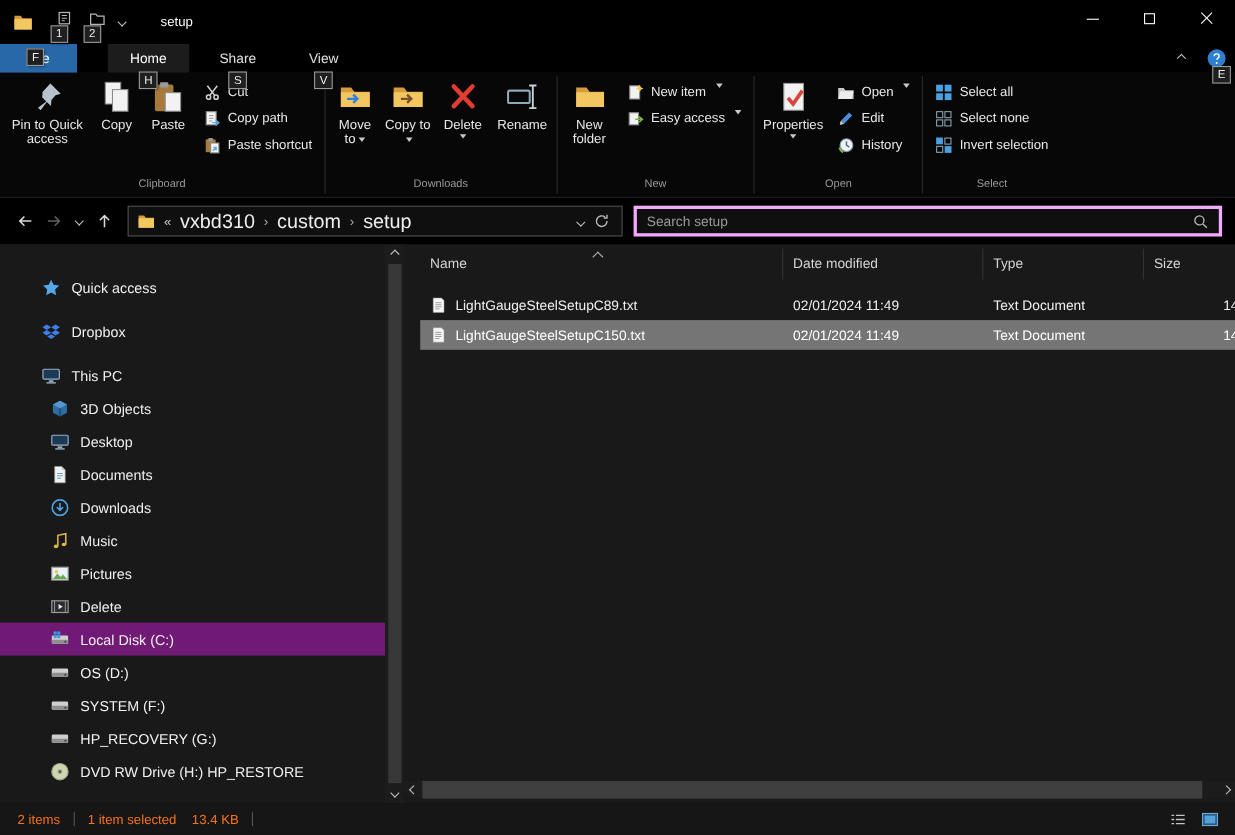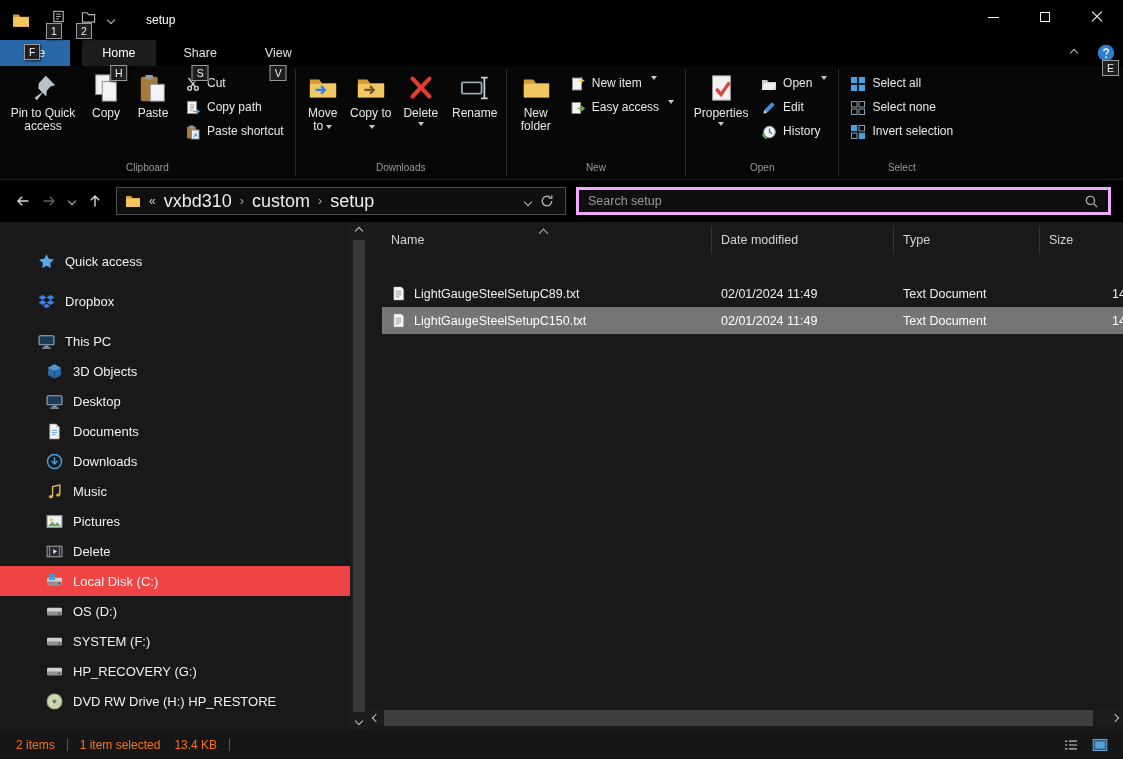--- a/index.html
+++ b/index.html
@@ -35,21 +35,21 @@
   .chev.left{transform:rotate(135deg)}
   .chev.right{transform:rotate(-45deg)}
   .caret{display:inline-block;width:0;height:0;border-left:3.5px solid transparent;border-right:3.5px solid transparent;border-top:4px solid #c8c8c8;margin-left:3px;vertical-align:middle}
   .caret.below{display:block;margin:2px auto 0}
 
   
   .tabrow{height:26px;background:#000;display:flex;align-items:stretch;flex:0 0 auto;position:relative;z-index:30}
   .tab{position:relative;padding:0 20px;line-height:26px;font-size:12.5px;color:#e0e0e0}
   .tab.file{background:#2868a8;color:#fff;padding:0 25px}
   .tab.active{background:#1c1c1c;color:#fff}
-  .tab.home{margin-left:12px}
+  .tab.home{margin-left:28px}
   .tab.share,.tab.view{margin-left:8px}
   .kt-file{left:24px;top:4px}
   .kt-under{left:50%;transform:translateX(-50%);bottom:-15px}
   .tab-right{margin-left:auto;display:flex;align-items:center;gap:14px;padding-right:8px}
   .collapse-btn{width:18px;height:18px;display:flex;align-items:center;justify-content:center}
   .help-wrap{position:relative;width:18px;height:18px}
   .kt-help{right:-4px;top:16px}
 
   
   .ribbon{height:114px;background:#070707;display:flex;flex:0 0 auto;border-bottom:1px solid #1f1f1f}
@@ -80,36 +80,36 @@
   .searchbox input{flex:1;background:transparent;border:0;outline:0;color:#ededed;font:12.5px "Liberation Sans",sans-serif}
   .searchbox input::placeholder{color:#9a9a9a}
   .search-ic{width:15px;height:15px}
 
   
   .main{flex:1;display:flex;min-height:0}
   .sidebar{width:350px;background:#191919;padding-top:24px;flex:0 0 auto;overflow:hidden}
   .side-item{height:30px;display:flex;align-items:center;gap:10px;padding-left:38px;font-size:13px;color:#f0f0f0}
   .side-item.lvl1{padding-left:46px}
   .side-item.gap-after{margin-bottom:10px}
-  .side-item.selected{background:#ef4444}
+  .side-item.selected{background:#701a75}
   .side-ic{width:17px;height:17px;flex:0 0 auto}
 
   .vscroll{width:18px;background:#1c1c1c;display:flex;flex-direction:column;align-items:center;padding:4px 0;flex:0 0 auto}
   .vthumb{flex:1;width:12px;background:#383838;margin:4px 0}
   .sarrow{height:10px;display:flex;align-items:center;justify-content:center}
 
   .filearea{flex:1;display:flex;flex-direction:column;min-width:0;position:relative}
   .cheader{display:flex;height:28px;margin-top:4px;padding-left:14px;flex:0 0 auto;font-size:12.5px;color:#d4d4d4}
   .hcell{position:relative;height:100%;display:flex;align-items:center;padding-left:9px;border-right:1px solid #333;flex:0 0 auto}
   .c0{width:330px}
   .c1{width:182px}
   .c2{width:146px}
   .c3{width:120px}
   .sort-caret{position:absolute;top:4px;left:158px;width:7px;height:7px;border-left:1.5px solid #b0b0b0;border-top:1.5px solid #b0b0b0;transform:rotate(45deg)}
-  .rows{margin-top:26px;margin-left:14px}
+  .rows{margin-top:10px;margin-left:14px}
   .frow{display:flex;height:27px;align-items:center;font-size:12.5px;color:#efefef}
   .frow.selected{background:#757575;color:#fff}
   .fcell{padding-left:9px;flex:0 0 auto}
   .fcell.c0{display:flex;align-items:center;gap:8px}
   .fcell.c3{text-align:right;padding-right:14px;padding-left:0}
   .file-ic{width:15px;height:15px;flex:0 0 auto}
 
   .hscroll{position:absolute;left:0;right:0;bottom:4px;height:16px;background:#1c1c1c;display:flex;align-items:center}
   .hscroll .sarrow{width:16px;height:16px}
   .hthumb{height:16px;background:#3f3f3f;flex:1;margin-right:14px}

